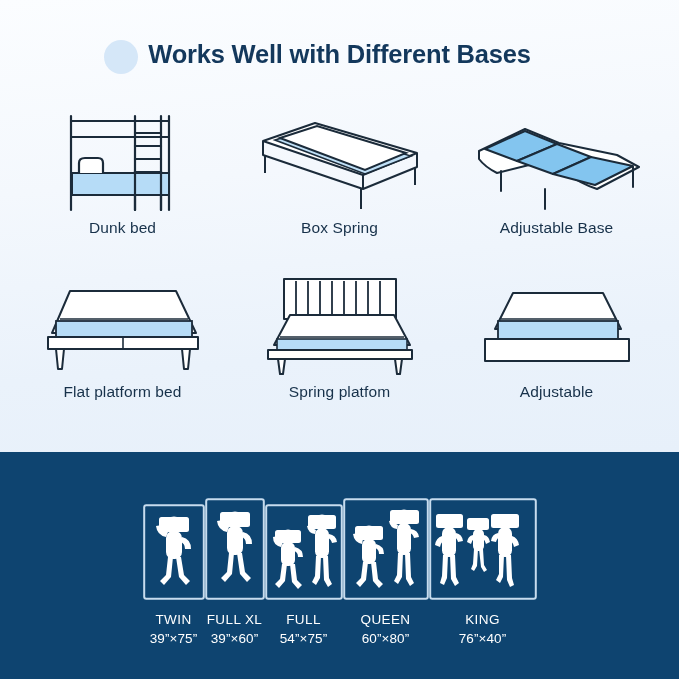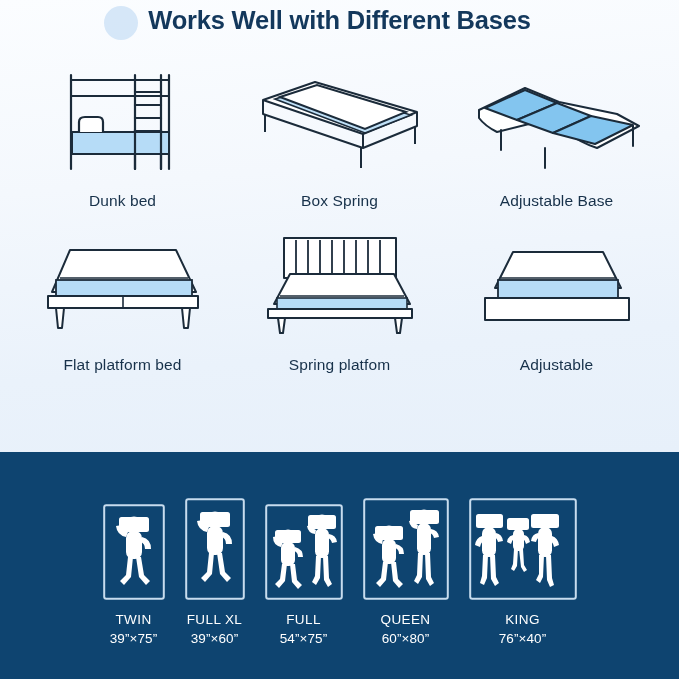--- a/index.html
+++ b/index.html
@@ -21,20 +21,21 @@
     height: 679px;
     display: flex;
     flex-direction: column;
   }
 
   
   .bases-section {
     position: relative;
     height: 452px;
     background: linear-gradient(175deg, #fbfdff 0%, #f4f8fd 38%, #eaf2fb 75%, #e7f0fa 100%);
+    padding-top: 34px;
   }
 
   .title-wrap {
     position: relative;
     text-align: center;
     height: 50px;
   }
 
   .title-blob {
     position: absolute;
@@ -62,21 +63,21 @@
     grid-template-columns: repeat(3, 1fr);
     grid-template-rows: 142px 142px;
     row-gap: 22px;
     padding: 0 14px;
   }
 
   .base-cell {
     display: flex;
     flex-direction: column;
     align-items: center;
-    justify-content: space-between;
+    justify-content: center;
   }
 
   .base-art {
     height: 108px;
     display: flex;
     align-items: center;
     justify-content: center;
   }
 
   .base-label {
@@ -92,21 +93,20 @@
     background: #0e4470;
     display: flex;
     align-items: flex-start;
     justify-content: center;
     padding-top: 44px;
   }
 
   .sizes-grid {
     display: flex;
     align-items: flex-end;
-    gap: 20px;
   }
 
   .size-cell {
     display: flex;
     flex-direction: column;
     align-items: center;
   }
 
   .size-art {
     height: 104px;

